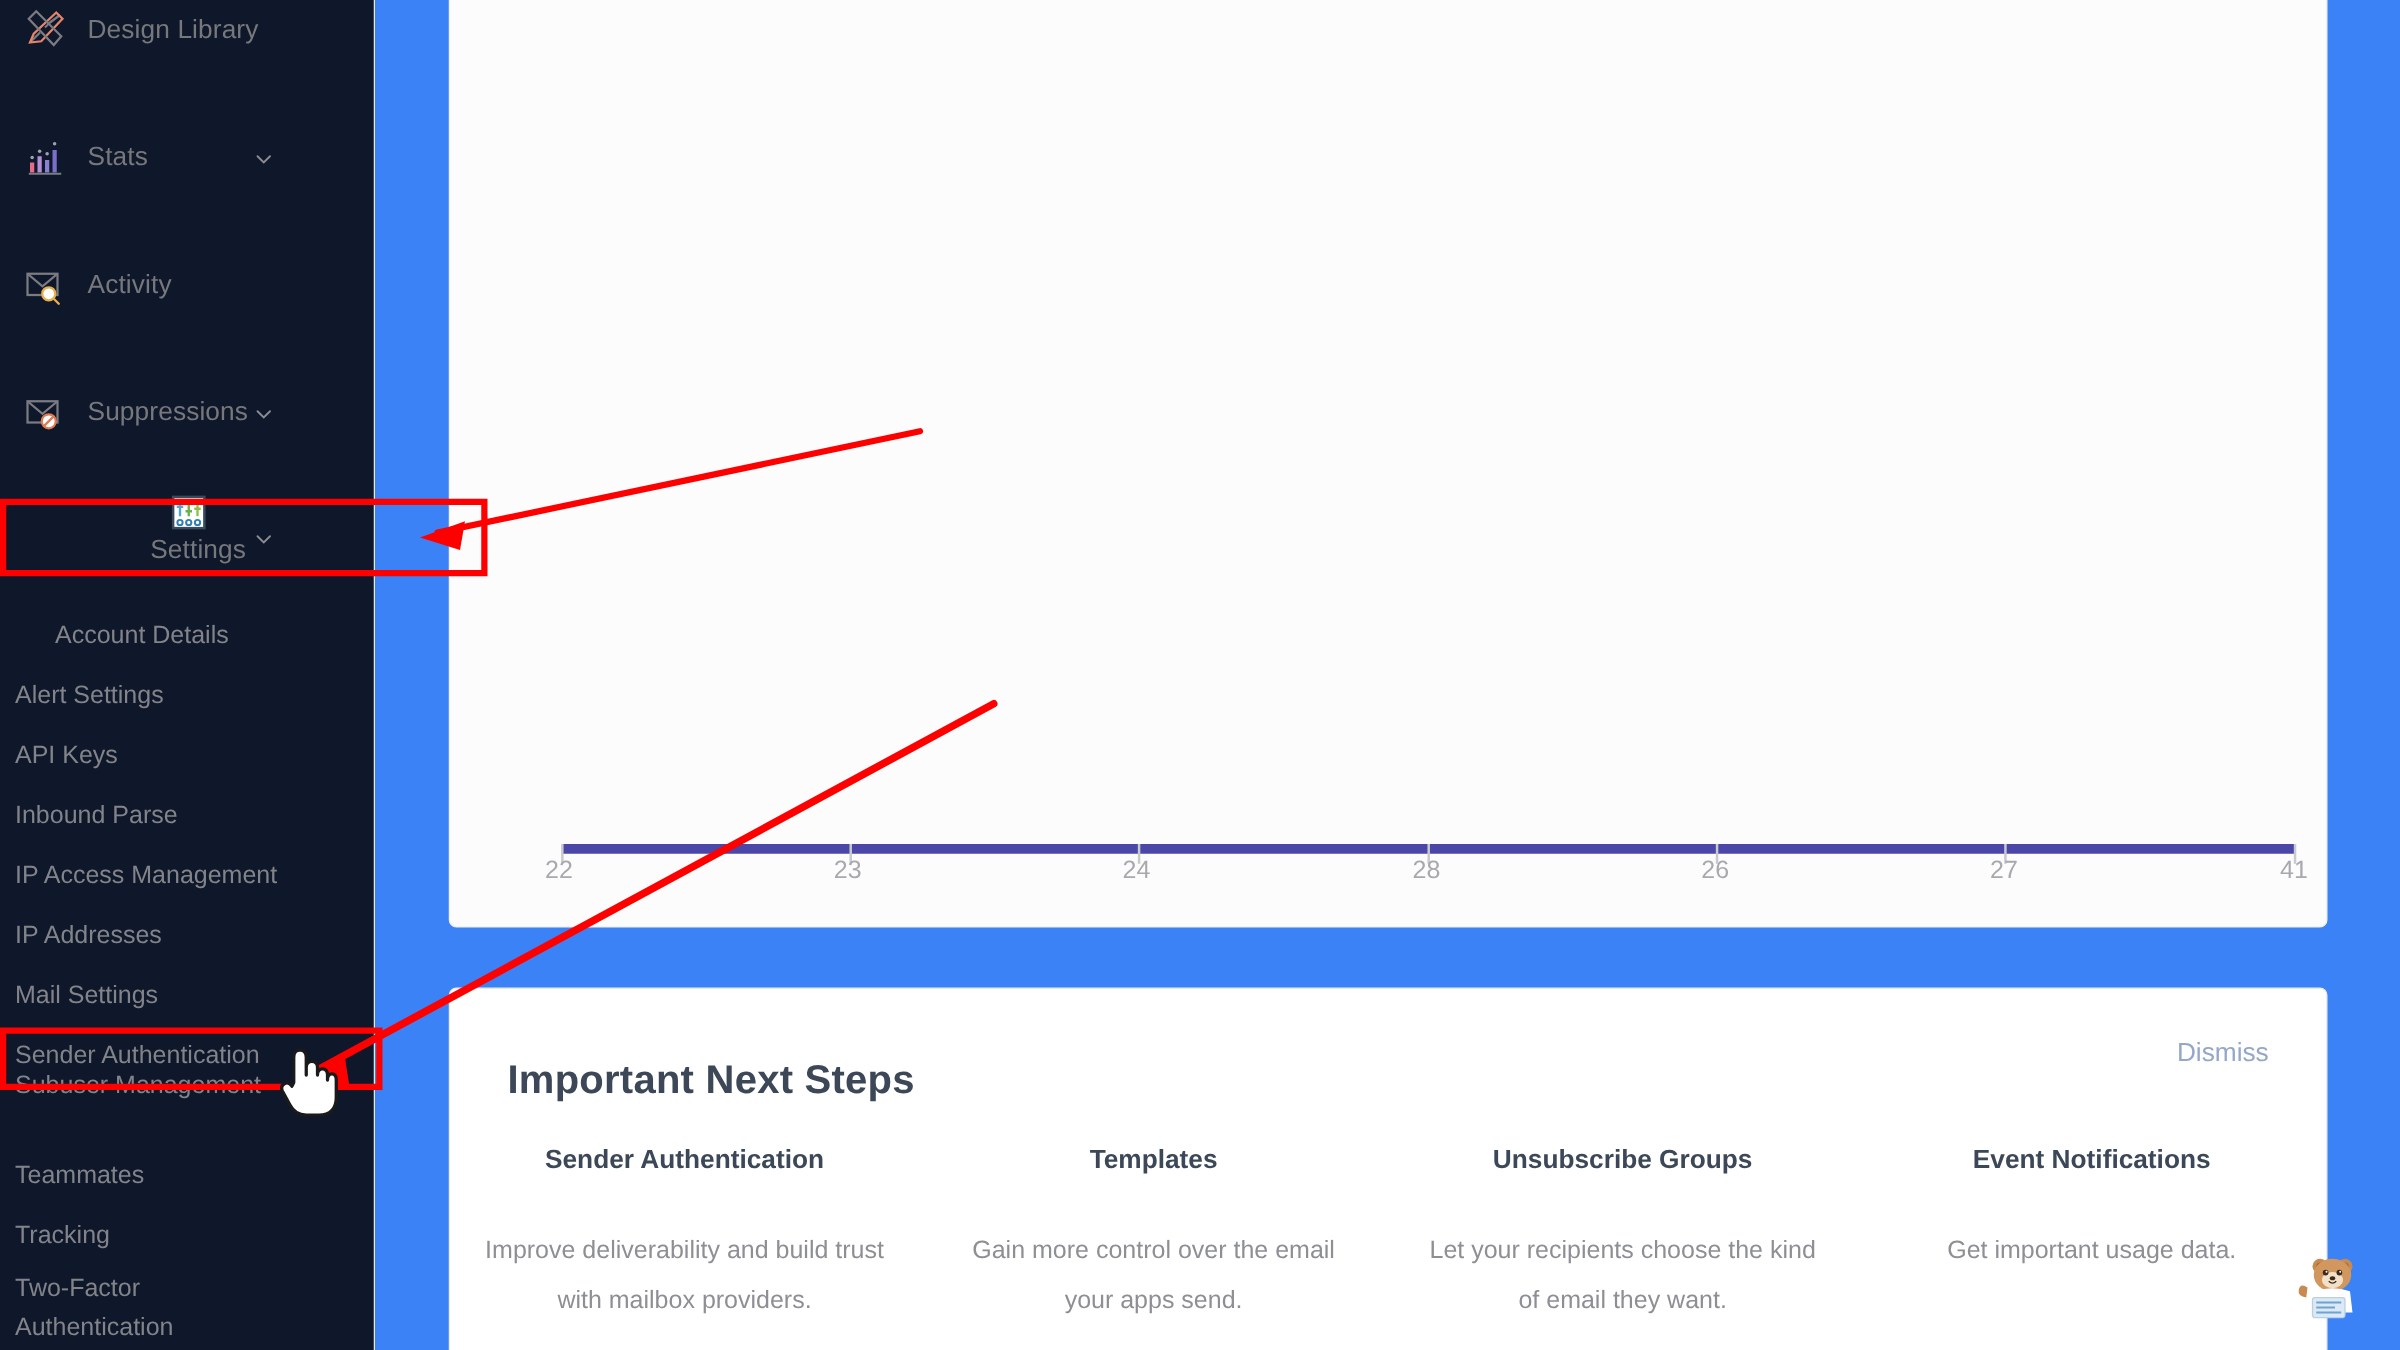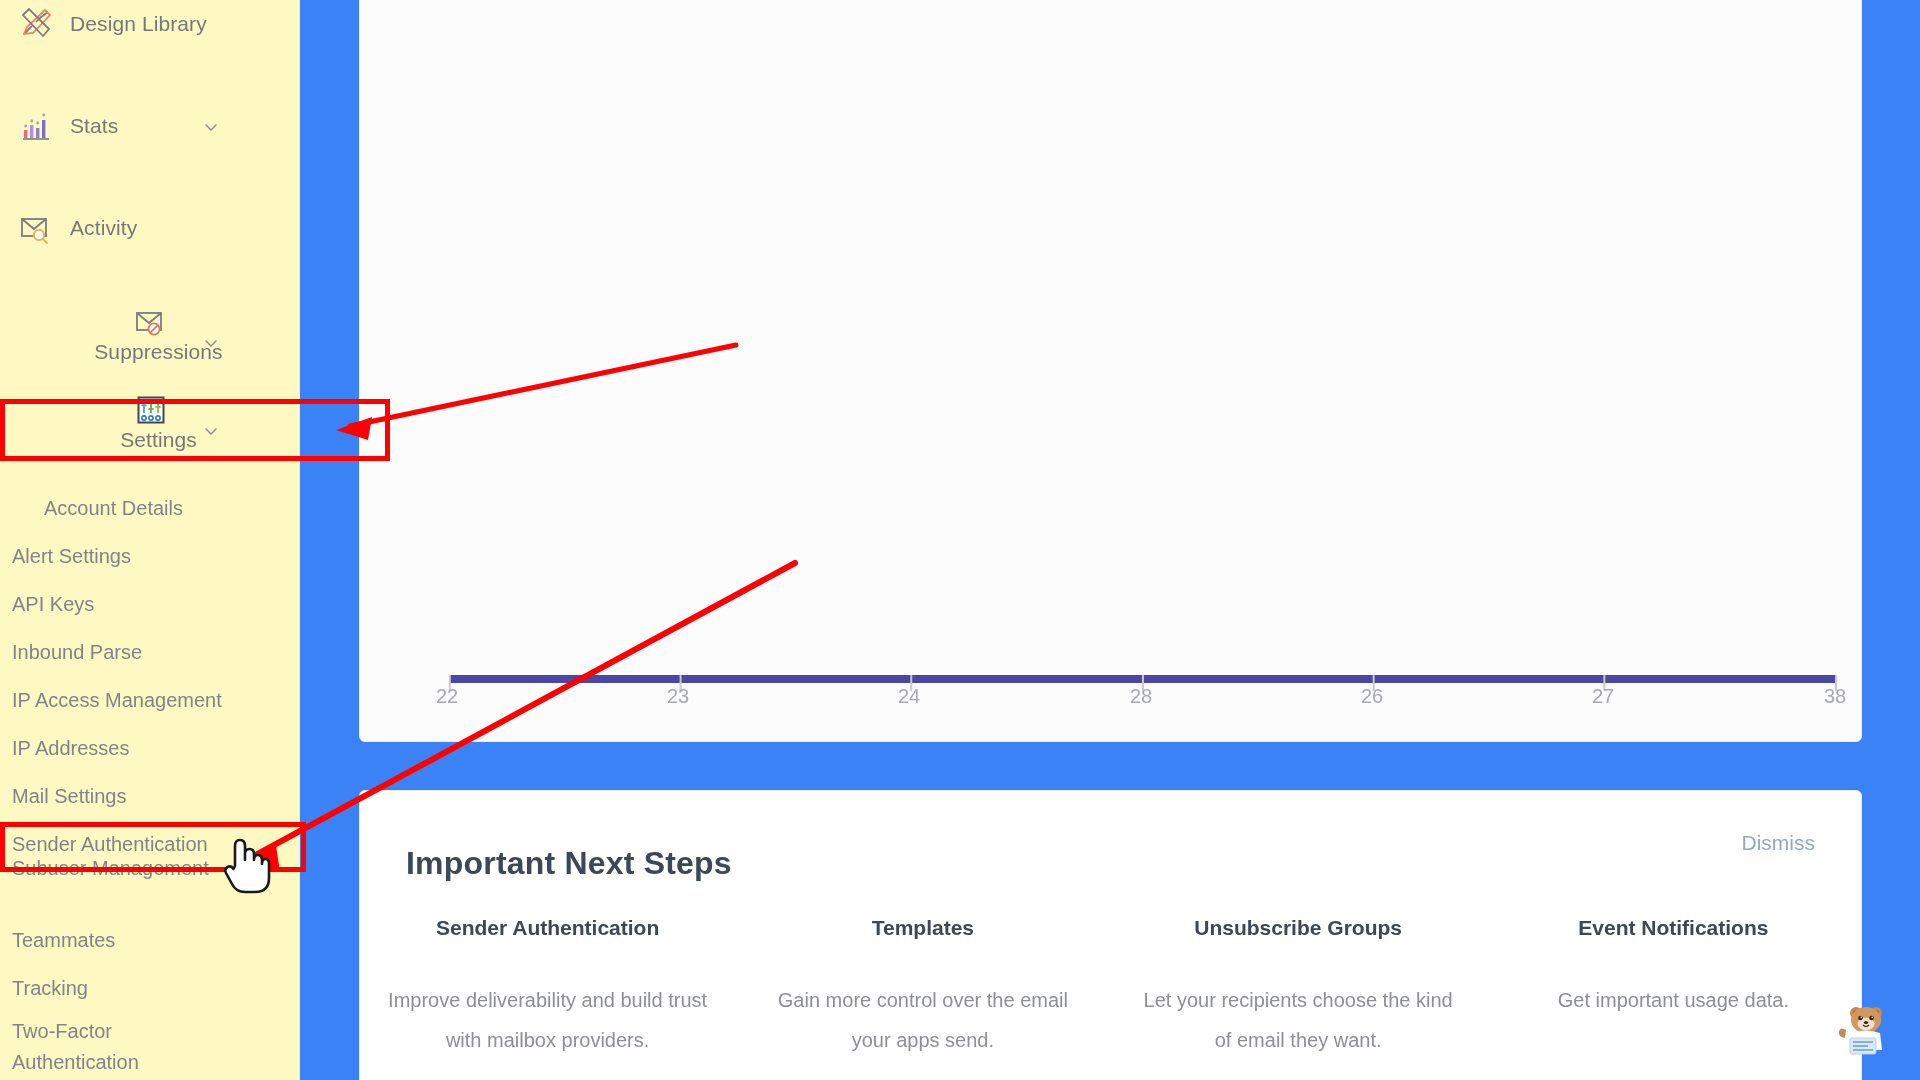--- a/index.html
+++ b/index.html
@@ -18,21 +18,21 @@
     background: #ffffff;
   }
 
   
   #sidebar {
     position: absolute;
     left: 0;
     top: 0;
     width: 300px;
     height: 1080px;
-    background: #fef9c3;
+    background: #0f172a;
     border-right: 1px solid #e9e9ed;
     box-sizing: border-box;
     overflow: hidden;
   }
   .nav-main {
     position: absolute;
     left: 0;
     width: 299px;
     height: 76px;
     display: flex;
@@ -291,21 +291,21 @@
         <svg width="34" height="34" viewBox="0 0 34 34" fill="none">
           <rect x="3" y="8" width="24" height="17" stroke="#7a7c82" stroke-width="1.8" fill="none"></rect>
           <path d="M3 8 L15 18 L27 8" stroke="#7a7c82" stroke-width="1.8" fill="none"></path>
           <circle cx="20" cy="24" r="5.2" stroke="#e8b04b" stroke-width="1.8" fill="#fff"></circle>
           <line x1="24" y1="28" x2="28" y2="32" stroke="#e8b04b" stroke-width="1.9" stroke-linecap="round"></line>
         </svg>
       </span>
       <span class="nav-label">Activity</span>
     </div>
 
-    <div class="nav-main" style="top:304px;flex-direction:column;">
+    <div class="nav-main" style="top:292px;">
       <span class="nav-icon">
         <svg width="34" height="34" viewBox="0 0 34 34" fill="none">
           <rect x="3" y="8" width="24" height="17" stroke="#7a7c82" stroke-width="1.8" fill="none"></rect>
           <path d="M3 8 L15 18 L27 8" stroke="#7a7c82" stroke-width="1.8" fill="none"></path>
           <circle cx="20" cy="24" r="5.6" stroke="#e07a52" stroke-width="1.8" fill="#fff"></circle>
           <line x1="16.3" y1="27.7" x2="23.7" y2="20.3" stroke="#e07a52" stroke-width="1.8"></line>
         </svg>
       </span>
       <span class="nav-label">Suppressions</span>
       <span class="chevron">
@@ -397,21 +397,21 @@
         <line x1="1478" y1="1096" x2="1478" y2="1112" stroke="#c9cace" stroke-width="2"></line>
       </svg>
 
       <div style="position:absolute;left:0;top:1104px;width:100%;height:40px;">
         <span style="position:absolute;left:76px;font-size:20px;color:#a7a9ae;">22</span>
         <span style="position:absolute;left:307px;font-size:20px;color:#a7a9ae;">23</span>
         <span style="position:absolute;left:538px;font-size:20px;color:#a7a9ae;">24</span>
         <span style="position:absolute;left:770px;font-size:20px;color:#a7a9ae;">28</span>
         <span style="position:absolute;left:1001px;font-size:20px;color:#a7a9ae;">26</span>
         <span style="position:absolute;left:1232px;font-size:20px;color:#a7a9ae;">27</span>
-        <span style="position:absolute;left:1464px;font-size:20px;color:#a7a9ae;">38</span>
+        <span style="position:absolute;left:1464px;font-size:20px;color:#a7a9ae;">41</span>
       </div>
     </section>
 
     <section class="next-steps-card">
       <h2 class="ns-title">Important Next Steps</h2>
       <span class="ns-dismiss">Dismiss</span>
       <div class="ns-cols">
         <div class="ns-col">
           <div class="ns-col-title">Sender Authentication</div>
           <div class="ns-col-desc">Improve deliverability and build trust with mailbox providers.</div>

